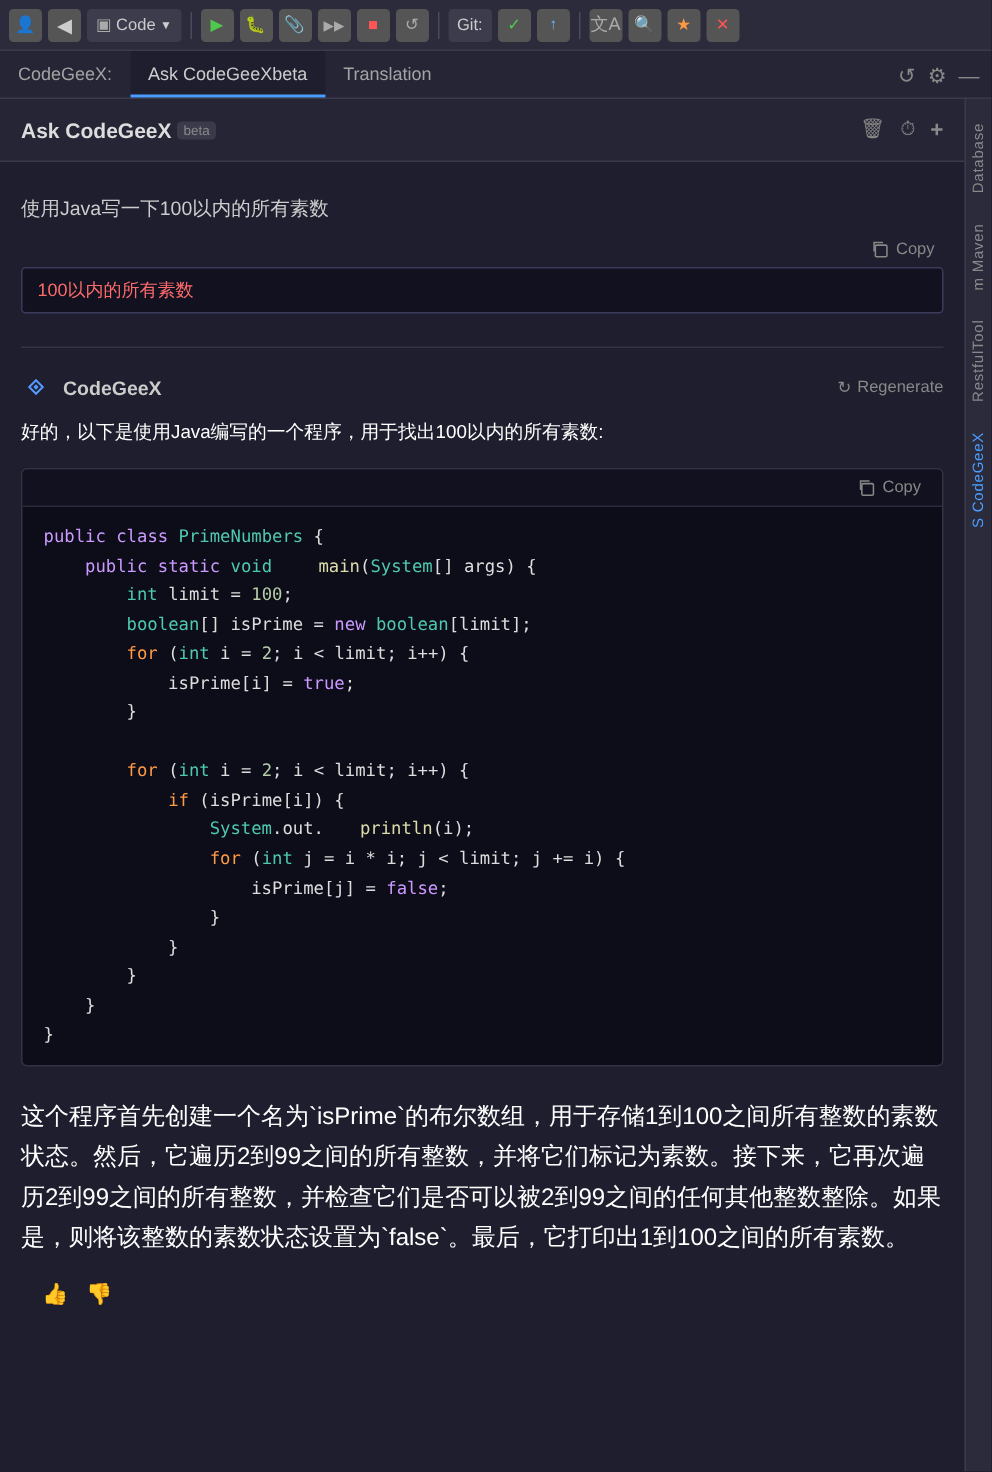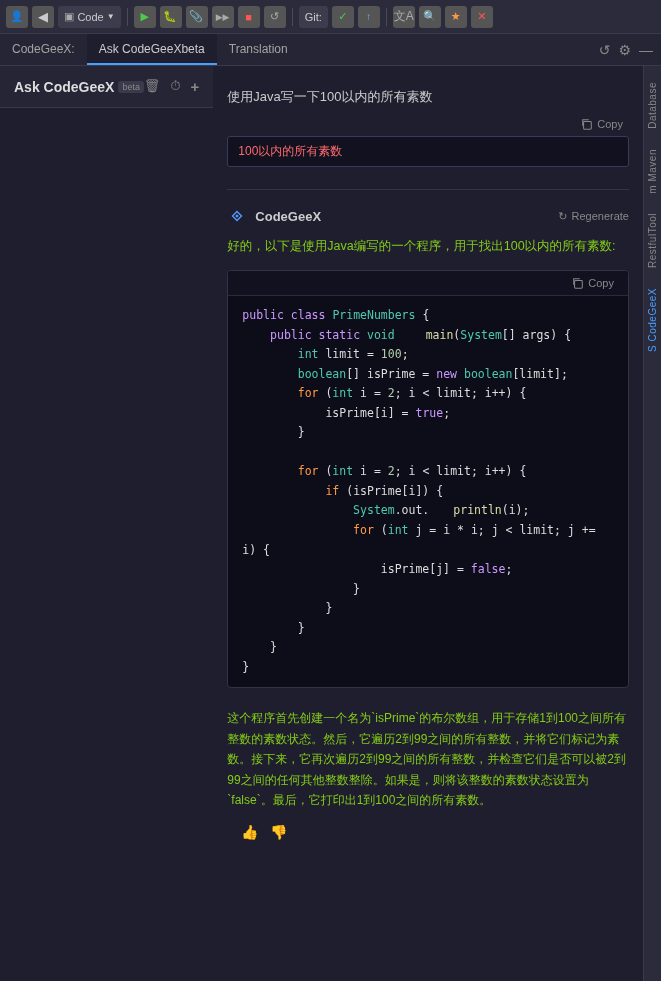--- a/index.html
+++ b/index.html
@@ -88,21 +88,21 @@
     .main-area {
       flex: 1;
       display: flex;
       overflow: hidden;
     }
 
     
     .chat-panel {
       flex: 1;
       display: flex;
-      flex-direction: row;
+      flex-direction: column;
       overflow: hidden;
       background: #1e1e2e;
     }
 
     
     .chat-header {
       height: 42px;
       background: #252535;
       display: flex;
       align-items: center;
@@ -235,21 +235,21 @@
       gap: 4px;
       background: transparent;
       border: none;
       color: #888;
       font-size: 11px;
       cursor: pointer;
     }
 
     .ai-message {
       font-size: 12.5px;
-      color: #84cc16;
+      color: #ffffff;
       line-height: 1.6;
       padding: 4px 0 8px 0;
     }
 
     
     .code-block-wrapper {
       background: #0d0d1a;
       border-radius: 4px;
       border: 1px solid #333345;
       margin: 6px 0;
@@ -490,21 +490,21 @@
 &nbsp;&nbsp;&nbsp;&nbsp;&nbsp;&nbsp;&nbsp;&nbsp;&nbsp;&nbsp;&nbsp;&nbsp;&nbsp;&nbsp;&nbsp;&nbsp;<span class="kw2">for</span> (<span class="type">int</span> j <span class="op">=</span> i <span class="op">*</span> i; j <span class="op">&lt;</span> limit; j <span class="op">+=</span> i) {<br>
 &nbsp;&nbsp;&nbsp;&nbsp;&nbsp;&nbsp;&nbsp;&nbsp;&nbsp;&nbsp;&nbsp;&nbsp;&nbsp;&nbsp;&nbsp;&nbsp;&nbsp;&nbsp;&nbsp;&nbsp;isPrime[j] <span class="op">=</span> <span class="kw">false</span>;<br>
 &nbsp;&nbsp;&nbsp;&nbsp;&nbsp;&nbsp;&nbsp;&nbsp;&nbsp;&nbsp;&nbsp;&nbsp;&nbsp;&nbsp;&nbsp;&nbsp;}<br>
 &nbsp;&nbsp;&nbsp;&nbsp;&nbsp;&nbsp;&nbsp;&nbsp;&nbsp;&nbsp;&nbsp;&nbsp;}<br>
 &nbsp;&nbsp;&nbsp;&nbsp;&nbsp;&nbsp;&nbsp;&nbsp;}<br>
 &nbsp;&nbsp;&nbsp;&nbsp;}<br>
 }
           </div>
         </div>
 
-        <div class="ai-message" style="margin-top:16px; font-size:12px; line-height:1.7;">这个程序首先创建一个名为`isPrime`的布尔数组，用于存储1到100之间所有整数的素数状态。然后，它遍历2到99之间的所有整数，并将它们标记为素数。接下来，它再次遍历2到99之间的所有整数，并检查它们是否可以被2到99之间的任何其他整数整除。如果是，则将该整数的素数状态设置为`false`。最后，它打印出1到100之间的所有素数。</div>
+        <div class="ai-message" style="margin-top:16px; font-size:16px; line-height:1.7;">这个程序首先创建一个名为`isPrime`的布尔数组，用于存储1到100之间所有整数的素数状态。然后，它遍历2到99之间的所有整数，并将它们标记为素数。接下来，它再次遍历2到99之间的所有整数，并检查它们是否可以被2到99之间的任何其他整数整除。如果是，则将该整数的素数状态设置为`false`。最后，它打印出1到100之间的所有素数。</div>
 
         <div class="action-row">
           <button class="thumb-btn">👍</button>
           <button class="thumb-btn">👎</button>
         </div>
       </div>
     </div>
 
 
   </div>

